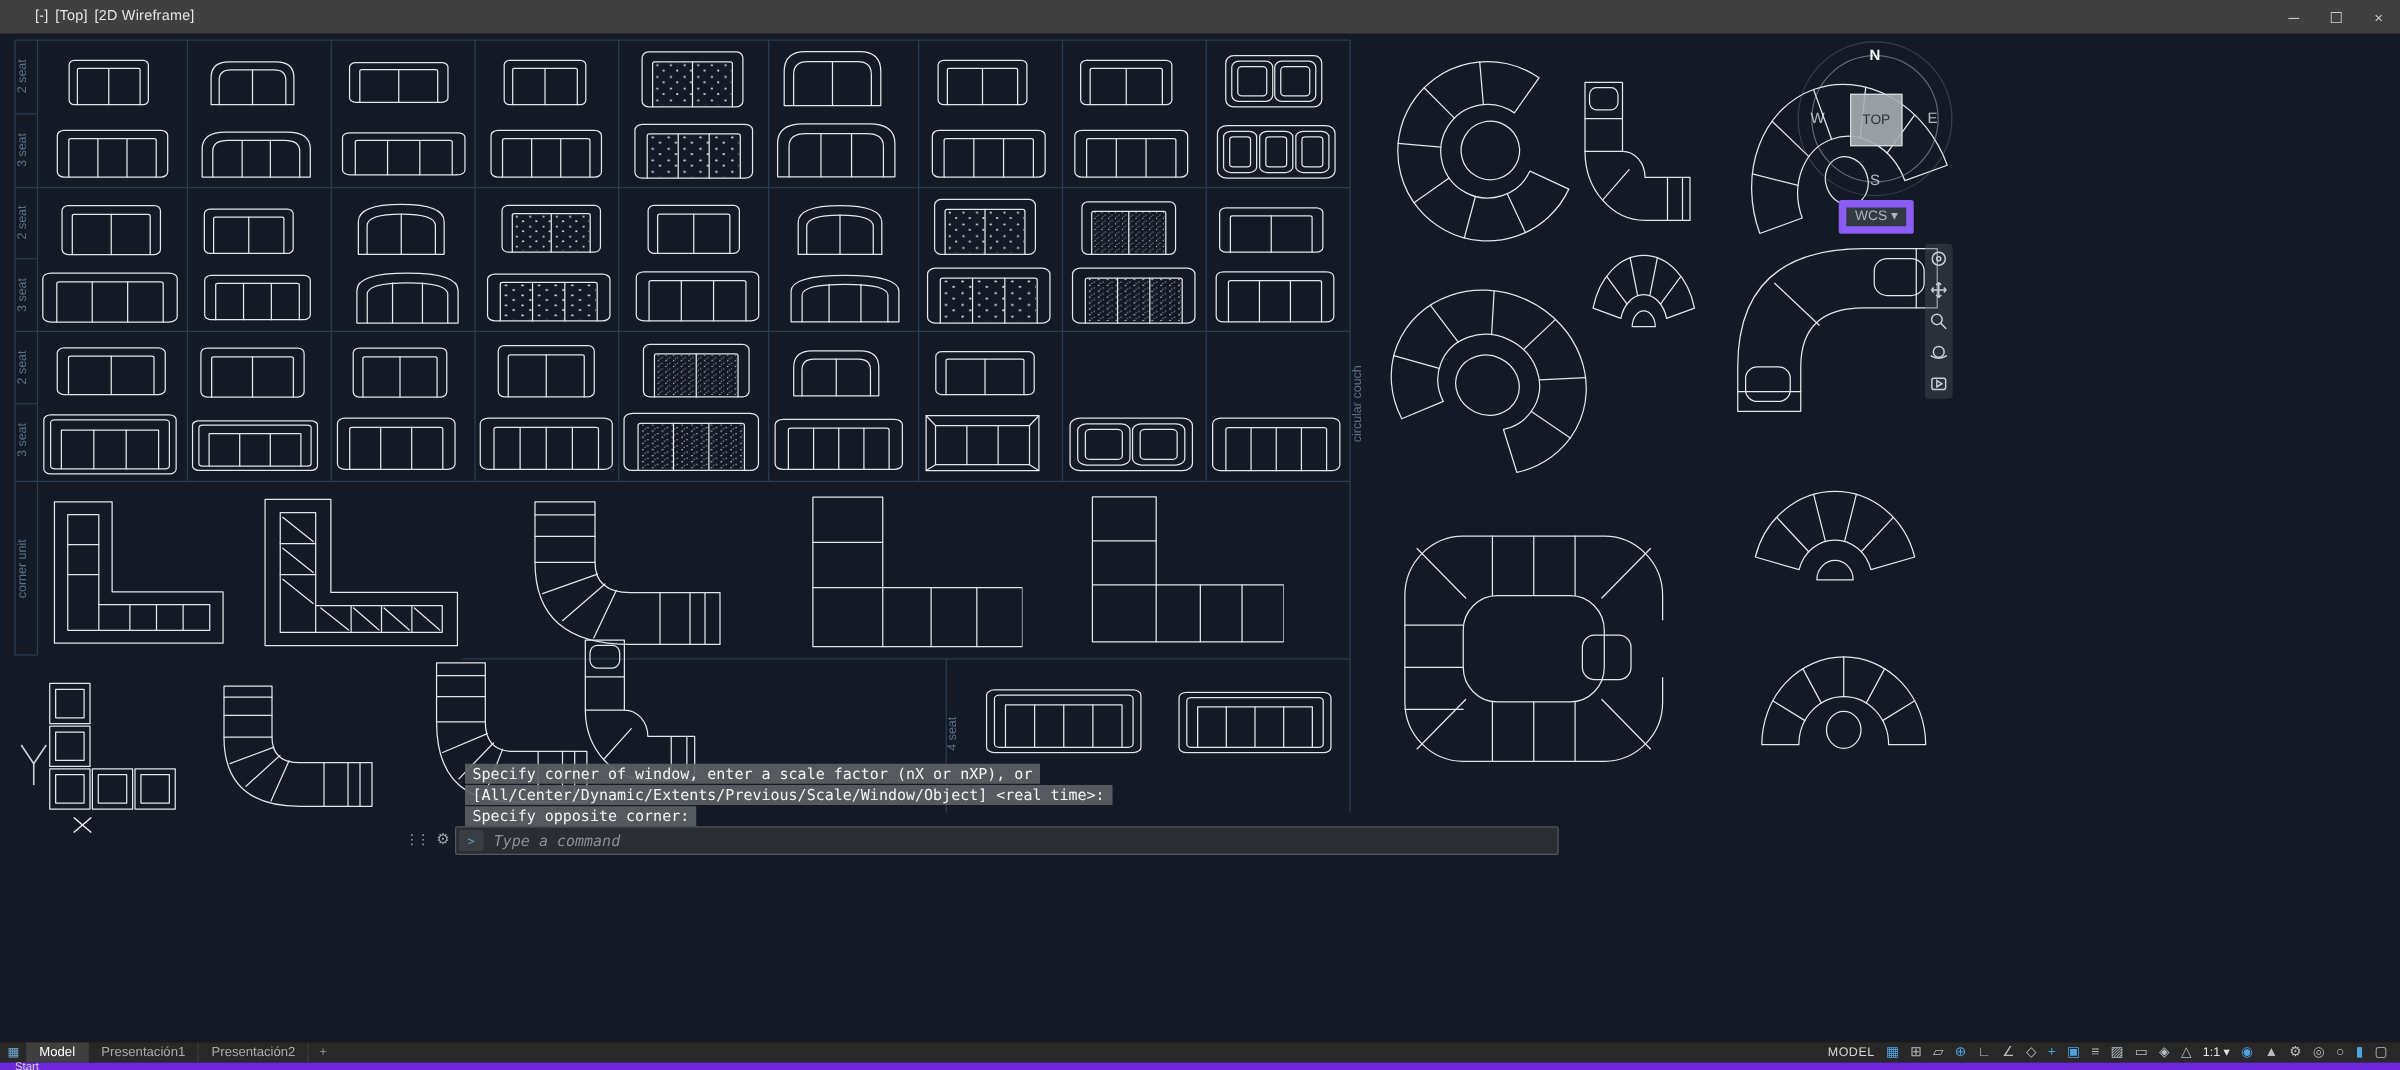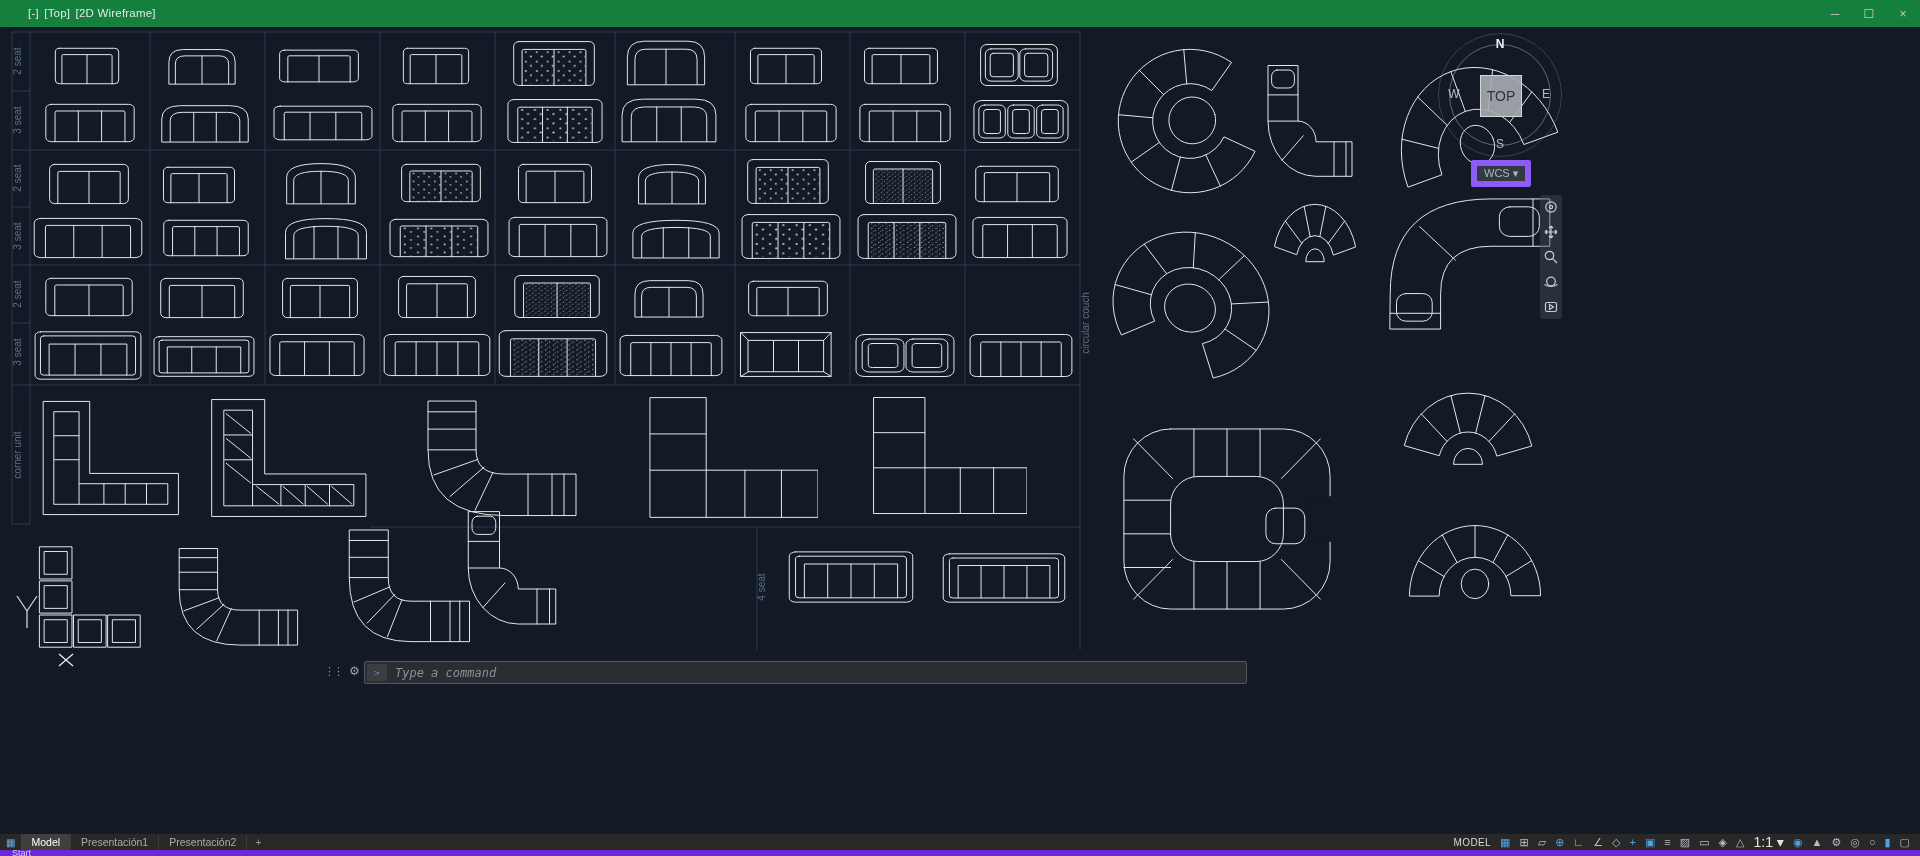--- a/index.html
+++ b/index.html
@@ -1,20 +1,20 @@
 <!DOCTYPE html>
 <html><head>
 <meta charset="utf-8">
 <style>
   html,body{margin:0;padding:0;background:#0d0d0d;}
   body{width:1920px;height:856px;position:relative;overflow:hidden;
        font-family:"Liberation Sans",sans-serif;-webkit-font-smoothing:antialiased;}
 
   
-  .titlebar{position:absolute;left:0;top:0;width:1920px;height:27px;background:#15803d;
+  .titlebar{position:absolute;left:0;top:0;width:1920px;height:27px;background:#404040;
             border-bottom:1px solid #0a0a0a;color:#e6e6e6;font-size:11.5px;}
   .vp-controls{position:absolute;left:28px;top:0;line-height:27px;letter-spacing:.2px;}
   .vp-controls span{margin-right:2px;cursor:default;}
   .win-controls{position:absolute;right:10px;top:0;height:27px;display:flex;align-items:center;gap:20px;
                 color:#c9c9c9;font-size:12px;}
   .win-controls span{width:14px;text-align:center;}
 
   
   .canvas{position:absolute;left:0;top:27px;width:1920px;height:806px;background:#131a25;}
   #cv{position:absolute;left:0;top:0;}
@@ -30,21 +30,21 @@
   .vc-ring-outer{position:absolute;left:0;top:0;width:122px;height:122px;border-radius:50%;
                  border:1px solid rgba(150,160,170,.28);}
   .vc-ring{position:absolute;left:11px;top:11px;width:100px;height:100px;border-radius:50%;
            border:1.5px solid rgba(190,198,206,.45);}
   .vc-letter{position:absolute;color:rgba(225,230,235,.78);font-size:12px;width:16px;text-align:center;}
   .vc-n{left:54px;top:4px;color:#f2f4f6;font-weight:bold;}
   .vc-s{left:54px;top:104px;}
   .vc-w{left:8px;top:54px;}
   .vc-e{left:100px;top:54px;}
   .vc-face{position:absolute;left:42px;top:42px;width:40px;height:40px;background:rgba(168,173,178,.9);
-           border:1px solid #d6d9dc;color:#2f3338;font-size:14px;display:flex;align-items:center;justify-content:center;}
+           border:1px solid #d6d9dc;color:#2f3338;font-size:11px;display:flex;align-items:center;justify-content:center;}
   .wcs-pill{position:absolute;left:1471px;top:133px;height:15px;padding:0 7px;background:rgba(58,63,69,.85);
             border:6px solid #8b5cf6;border-radius:2px;color:#aeb4ba;font-size:11px;line-height:15px;}
 
   
   .navbar{position:absolute;left:1540px;top:168px;width:22px;padding:4px 0;background:rgba(70,76,82,.45);
           border-radius:3px;display:flex;flex-direction:column;align-items:center;gap:9px;}
   .nav-ic{width:16px;height:16px;}
   .nav-ic svg{width:16px;height:16px;stroke:#c9ced3;fill:none;stroke-width:1.2;}
 
   
@@ -65,21 +65,21 @@
   
   .statusbar{position:absolute;left:0;top:833px;width:1920px;height:16px;background:#282828;
              border-top:1px solid #1a1a1a;display:flex;align-items:center;justify-content:space-between;}
   .layout-tabs{display:flex;align-items:center;height:16px;font-size:10.5px;color:#ababab;}
   .lt-icon{color:#6fa8d6;font-size:10px;padding:0 6px;}
   .tab{padding:0 10px;height:16px;line-height:16px;border-right:1px solid #3a3a3a;cursor:default;}
   .tab.active{background:#3f3f3f;color:#ffffff;}
   .tab-new{padding:0 8px;color:#9a9a9a;}
   .status-right{display:flex;align-items:center;gap:9px;padding-right:10px;height:16px;}
   .st-label{color:#d8d8d8;font-size:10px;letter-spacing:.4px;}
-  .st-btn{color:#e4e4e4;font-size:14px;}
+  .st-btn{color:#e4e4e4;font-size:10px;}
   .st-ic{color:#b9bcbf;font-size:11px;line-height:16px;}
   .st-ic.on{color:#4da2e0;}
 
   .start-strip{position:absolute;left:0;top:850px;width:1920px;height:6px;background:#6d28d9;overflow:visible;}
   .start-strip span{position:absolute;left:12px;top:-2px;color:#d6d6d6;font-size:9px;}
 </style>
 </head>
 <body>
 
 <div class="titlebar">
@@ -565,20 +565,25 @@
       <div class="nav-ic"><svg viewBox="0 0 16 16">
           <circle cx="8" cy="7.5" r="4.3"></circle>
           <path d="M1.5,10.5 Q8,14.5 14.5,10.5"></path>
         </svg></div>
       <div class="nav-ic"><svg viewBox="0 0 16 16">
           <rect x="2.5" y="3.5" width="11" height="9" rx="1.5"></rect>
           <path d="M6.5,5.5 L10.5,8 L6.5,10.5 Z"></path>
         </svg></div>
     </div>
 
+  <div class="cmd-history">
+    <div><span>Specify corner of window, enter a scale factor (nX or nXP), or</span></div>
+    <div><span>[All/Center/Dynamic/Extents/Previous/Scale/Window/Object] &lt;real time&gt;:</span></div>
+    <div><span>Specify opposite corner:</span></div>
+  </div>
 
   <div class="cmd-tools">
     <span class="cmd-grip">⋮⋮</span>
     <span>⚙</span>
   </div>
   <div class="cmd-bar">
     <span class="cmd-icon">＞</span>
     <span class="cmd-input">Type a command</span>
   </div>
 </div>

